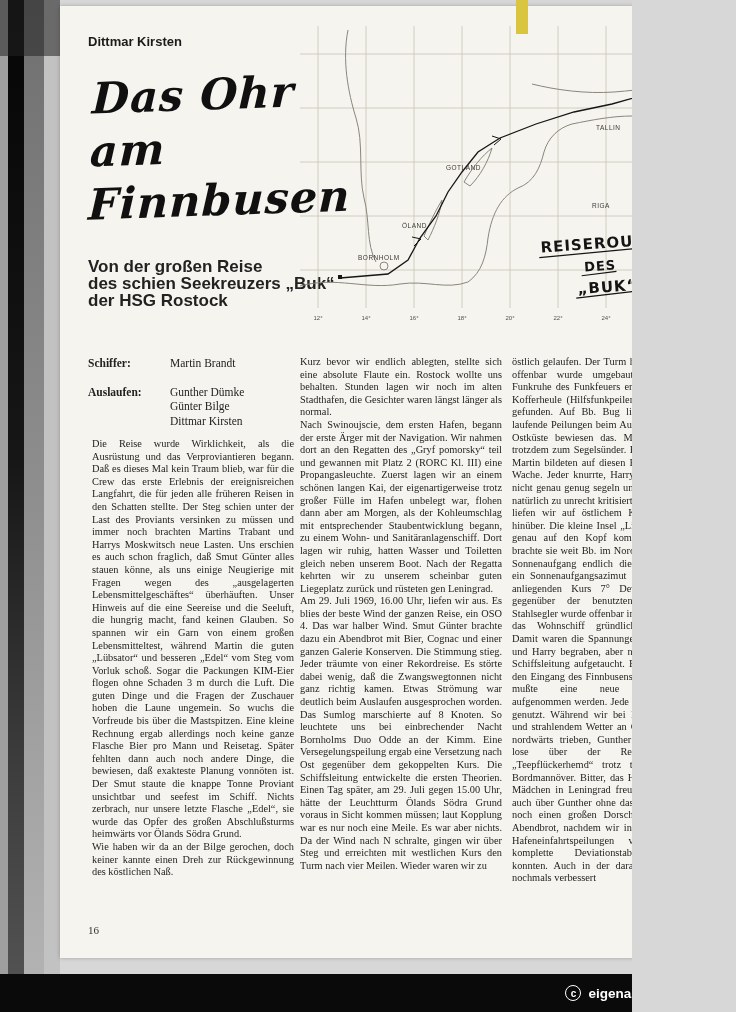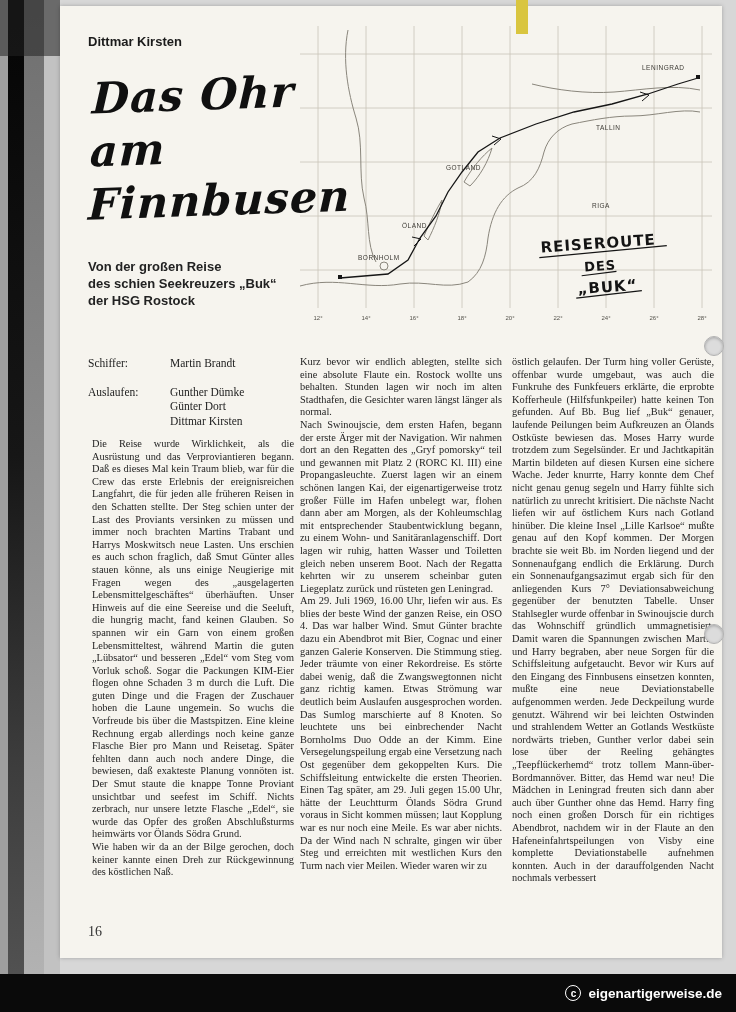--- a/index.html
+++ b/index.html
@@ -1,57 +1,57 @@
 <!DOCTYPE html>
 <html lang="de" style="--paper: #f6f4ee; --ink: #1b1b1b; --footer_bar: #0a0a0a; --punch_tab_yellow: #d9c53f;"><head>
 <meta charset="utf-8">
 <style>
   :root{
     --paper:#f6f4ee; --ink:#1b1b1b; --footer_bar:#0a0a0a; --punch_tab_yellow:#d9c53f;
   }
   *{box-sizing:border-box;margin:0;padding:0;}
   body{margin:0;background:#d7d7d7;font-family:"Liberation Serif",serif;}
-  .canvas{position:relative;width:736px;height:1012px;background:#d7d7d7;overflow:hidden;}
+  .canvas{position:relative;width:632px;height:1012px;background:#d7d7d7;overflow:hidden;}
 
   
   .strip-base{position:absolute;left:0;top:0;width:60px;height:1012px;background:#9f9f9f;}
   .strip-black{position:absolute;left:8px;top:0;width:16px;height:1012px;
     background:linear-gradient(#050505 0%,#161616 45%,#3c3c3c 75%,#555 100%);}
   .strip-mid{position:absolute;left:24px;top:0;width:20px;height:1012px;
     background:linear-gradient(#6f6f6f 0%,#8f8f8f 50%,#b5b5b5 100%);}
   .strip-light{position:absolute;left:44px;top:0;width:16px;height:1012px;background:#c2c2c2;}
   .corner-dark{position:absolute;left:0;top:0;width:60px;height:56px;background:rgba(35,35,35,.55);}
 
   
   .page{position:absolute;left:60px;top:6px;width:662px;height:952px;background:var(--paper);
     box-shadow:0 0 4px rgba(0,0,0,.25);}
   .author{position:absolute;left:28px;top:28px;font-family:"Liberation Sans",sans-serif;
     font-weight:bold;font-size:13px;color:var(--ink);}
   .title{position:absolute;left:30px;top:62px;transform:rotate(-2deg) skewX(-4deg);color:#101010;}
   .title-line{font-family:"DejaVu Serif",serif;font-style:italic;font-weight:700;
     font-size:43px;line-height:53px;letter-spacing:1px;}
   .subtitle{position:absolute;left:28px;top:252px;font-family:"Liberation Sans",sans-serif;
-    font-weight:bold;font-size:13px;line-height:17px;color:#222;}
+    font-weight:bold;font-size:17px;line-height:17px;color:#222;}
 
   .map{position:absolute;left:236px;top:14px;width:420px;height:318px;}
   .map svg{width:100%;height:100%;}
 
   .crew{position:absolute;left:28px;top:350px;width:215px;font-size:11.5px;line-height:14.5px;color:#222;}
   .crew-row{display:flex;}
-  .crew-label{width:82px;flex:0 0 82px;}
+  .crew-label{width:82px;flex:0 0 82px;font-weight:bold;}
   .crew-gap{height:14px;}
 
   .col{position:absolute;font-size:10.35px;line-height:12.6px;text-align:justify;
     color:#242424;overflow:hidden;}
   .col p{margin:0;font-family:Liberation Serif, serif;}
   .col1{left:32px;top:432px;width:202px;height:498px;}
   .col2{left:240px;top:350px;width:202px;height:582px;}
   .col3{left:452px;top:350px;width:202px;height:582px;}
 
-  .pageno{position:absolute;left:28px;top:918px;font-size:14px;color:#333;}
+  .pageno{position:absolute;left:28px;top:918px;font-size:11px;color:#333;}
 
   
   .hole{position:absolute;width:20px;height:20px;border-radius:50%;background:#dcdcdc;
     border:1px solid #b2b2b2;box-shadow:inset 0 1px 3px rgba(0,0,0,.25);z-index:5;}
   .hole1{left:704px;top:336px;}
   .hole2{left:704px;top:624px;}
   .yellow-tab{position:absolute;left:516px;top:0;width:12px;height:34px;
     background:var(--punch_tab_yellow);z-index:4;}
   .footer-bar{position:absolute;left:0;top:974px;width:736px;height:38px;background:var(--footer_bar);
     display:flex;align-items:center;justify-content:flex-end;gap:7px;padding-right:14px;
@@ -166,21 +166,21 @@
         <span class="crew-label">Schiffer:</span>
         <span>Martin Brandt</span>
       </div>
       <div class="crew-gap"></div>
       <div class="crew-row">
         <span class="crew-label">Auslaufen:</span>
         <span>Gunther Dümke</span>
       </div>
       <div class="crew-row">
         <span class="crew-label"></span>
-        <span>Günter Dort</span>
+        <span>Günter Bilge</span>
       </div>
       <div class="crew-row">
         <span class="crew-label"></span>
         <span>Dittmar Kirsten</span>
       </div>
     </div>
 
     <div class="col col1">
         <p>Die Reise wurde Wirklichkeit, als die Ausrüstung und das Verproviantieren begann.  Daß es dieses Mal kein Traum blieb, war für die Crew das erste Erlebnis der ereignisreichen Langfahrt, die für jeden alle früheren Reisen in den Schatten stellte. Der Steg schien unter der Last des Proviants versinken zu müssen und immer noch brachten Martins Trabant und Harrys Moskwitsch neue Lasten. Uns erschien es auch schon fraglich, daß Smut Günter alles stauen könne, als uns einige Neugierige mit Fragen wegen des „ausgelagerten Lebensmittelgeschäftes“ überhäuften. Unser Hinweis auf die eine Seereise und die Seeluft, die hungrig macht, fand keinen Glauben. So spannen wir ein Garn von einem großen Lebensmitteltest, während Martin die guten „Lübsator“ und besseren „Edel“ vom Steg vom Vorluk schoß. Sogar die Packungen KIM-Eier flogen ohne Schaden 3 m durch die Luft. Die guten Dinge und die Fragen der Zuschauer hoben die Laune ungemein. So wuchs die Vorfreude bis über die Mastspitzen. Eine kleine Rechnung ergab allerdings noch keine ganze Flasche Bier pro Mann und Reisetag. Später fehlten dann auch noch andere Dinge, die bewiesen, daß exakteste Planung vonnöten ist. Der Smut staute die knappe Tonne Proviant unsichtbar und seefest im Schiff. Nichts zerbrach, nur unsere letzte Flasche „Edel“, sie wurde das Opfer des großen Abschlußsturms heimwärts vor Ölands Södra Grund.</p>
         <p>Wie haben wir da an der Bilge gerochen, doch keiner kannte einen Dreh zur Rückgewinnung des köstlichen Naß.</p>

